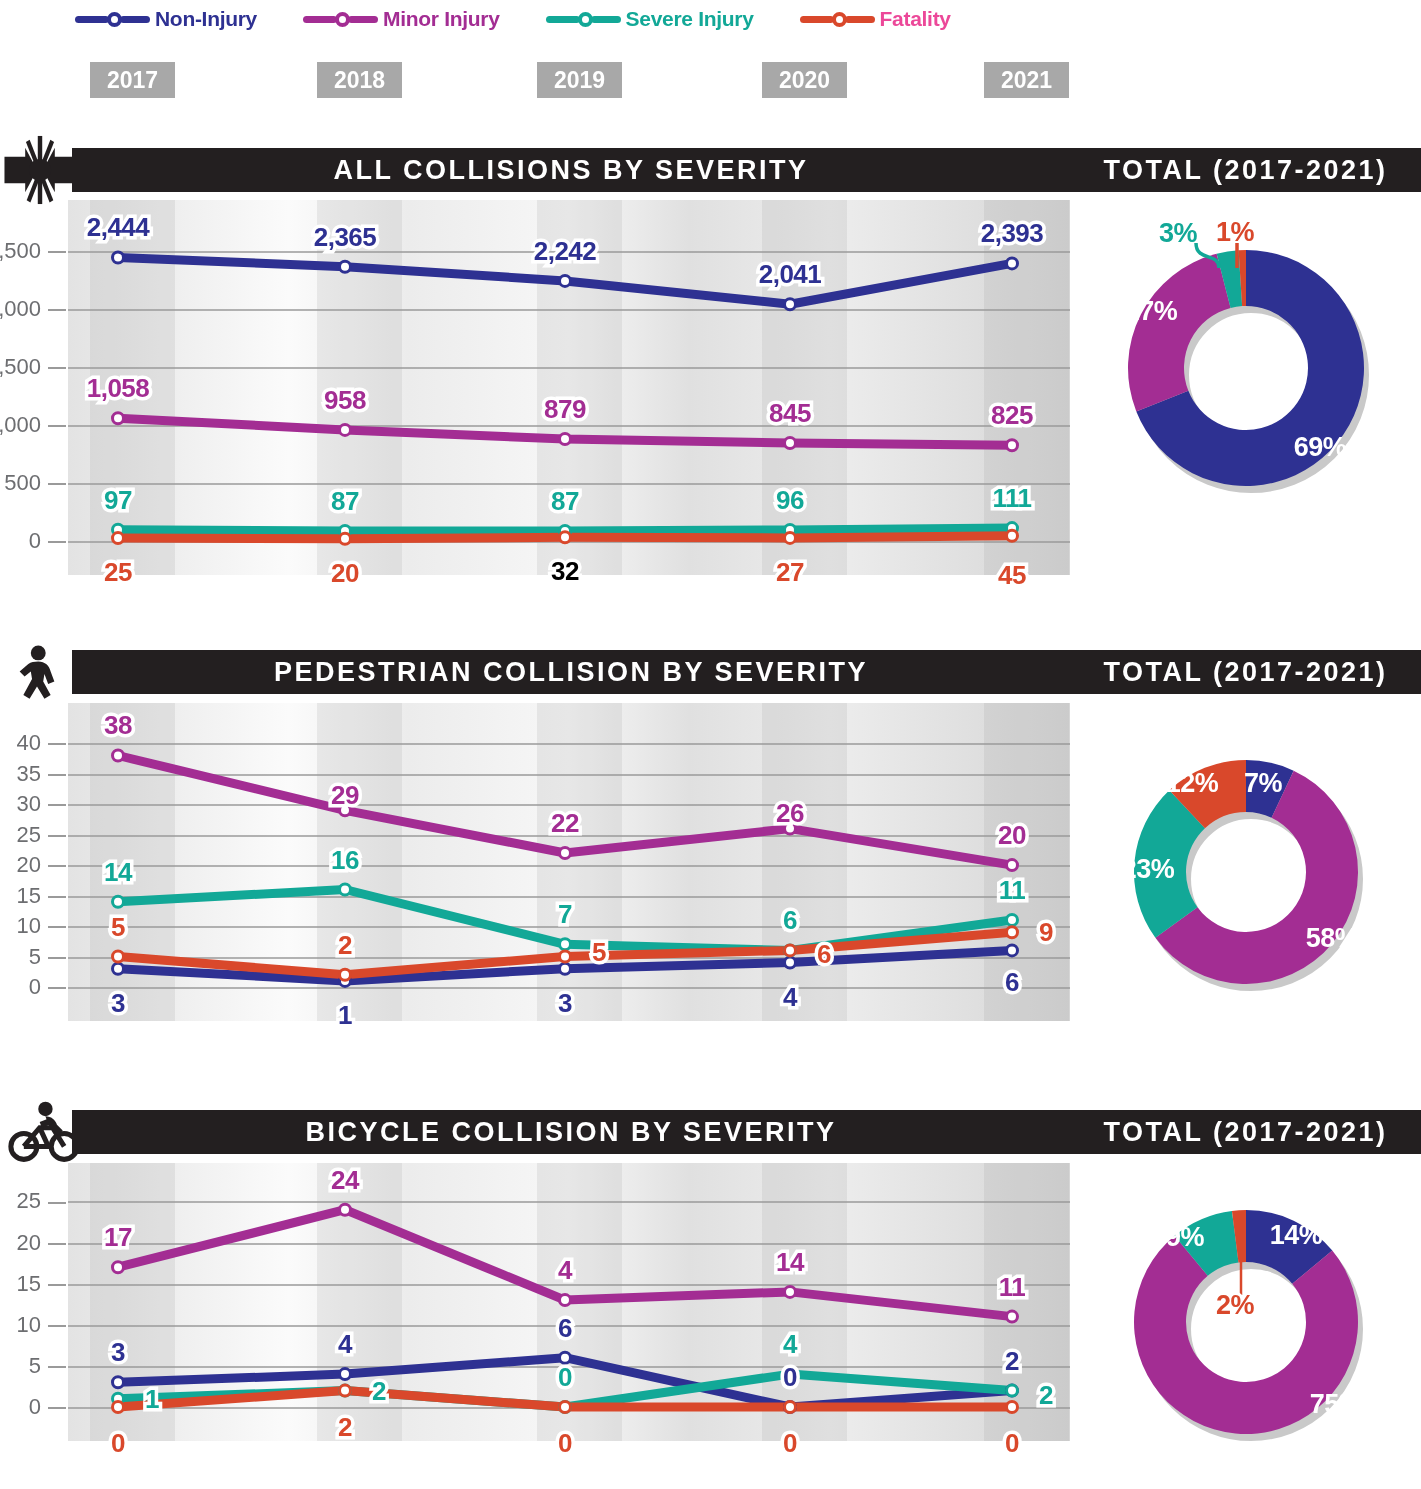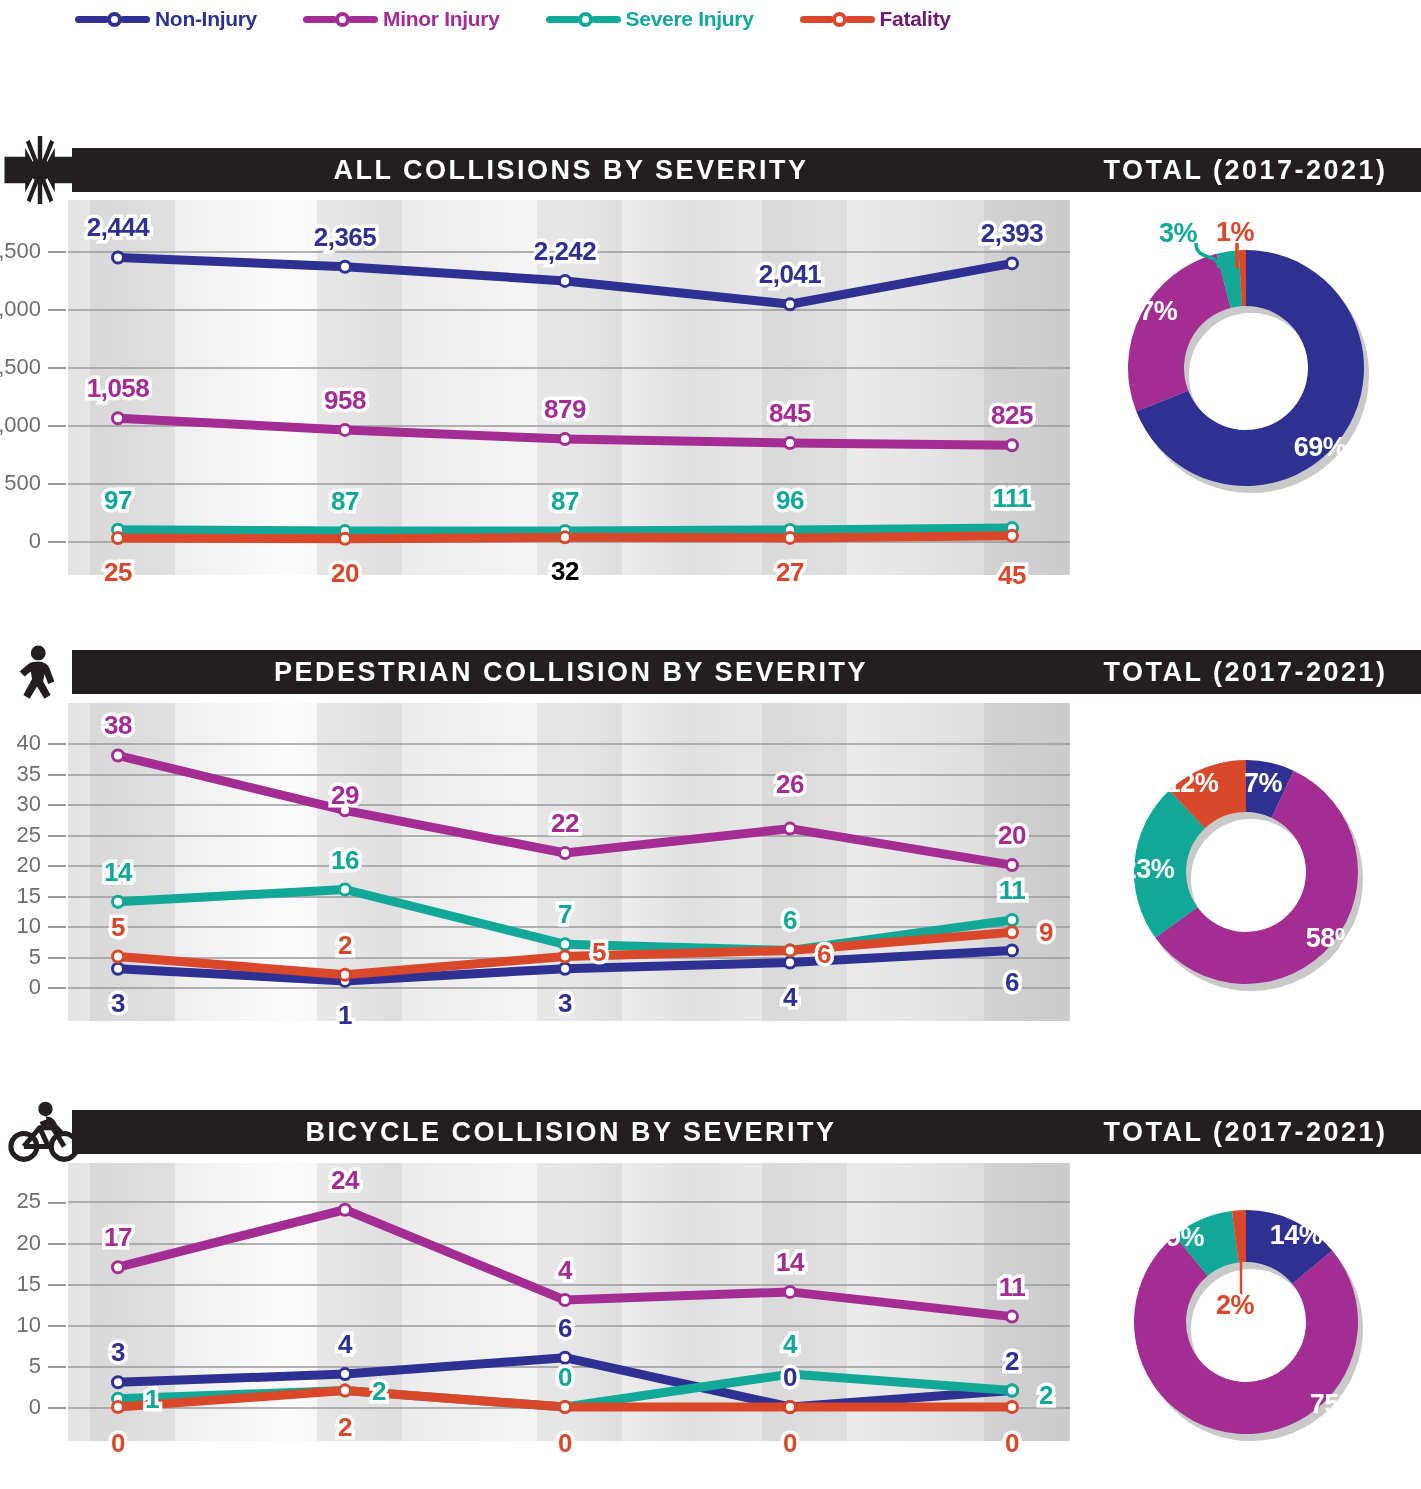--- a/index.html
+++ b/index.html
@@ -80,24 +80,31 @@
       <div class="legend-item">
         <span class="lg-line" style="background:#12A897"></span>
         <span class="lg-dot" style="border-color:#12A897"></span>
         <span class="lg-line2" style="background:#12A897"></span>
         <span class="lg-text" style="color:#12A897">Severe Injury</span>
       </div>
       <div class="legend-item">
         <span class="lg-line" style="background:#D9482B"></span>
         <span class="lg-dot" style="border-color:#D9482B"></span>
         <span class="lg-line2" style="background:#D9482B"></span>
-        <span class="lg-text" style="color:#701a75">Fatality</span>
+        <span class="lg-text" style="color:#ec4899">Fatality</span>
       </div>
     </div>
 
+  <div class="yearbar" id="yearbar">
+      <div class="yearcell" style="left: 22px;">2017</div>
+      <div class="yearcell" style="left: 249px;">2018</div>
+      <div class="yearcell" style="left: 469px;">2019</div>
+      <div class="yearcell" style="left: 694px;">2020</div>
+      <div class="yearcell" style="left: 916px;">2021</div>
+    </div>
 
 
   <div id="sections">
       <div class="sec-icon" style="left: 2px; top: 133px;"><svg viewBox="0 0 100 100" width="76" height="74">
           <g fill="#231f20">
             <path d="M2 32 L30 32 L30 20 L46 50 L30 80 L30 68 L2 68 Z"></path>
             <path d="M98 32 L70 32 L70 20 L54 50 L70 80 L70 68 L98 68 Z"></path>
             <path d="M47 4 L53 4 L53 96 L47 96 Z"></path>
             <path d="M31 12 L36 9 L68 91 L63 94 Z"></path>
             <path d="M69 12 L64 9 L32 91 L37 94 Z"></path>
@@ -265,21 +272,21 @@
           <circle cx="944" cy="229.2" r="5.5" fill="#ffffff" stroke="#D9482B" stroke-width="3"></circle>
         </svg>
         <div class="dlabel" style="left: 50px; top: 299.721px; color: rgb(46, 49, 146);">3</div>
         <div class="dlabel" style="left: 277px; top: 311.907px; color: rgb(46, 49, 146);">1</div>
         <div class="dlabel" style="left: 497px; top: 299.721px; color: rgb(46, 49, 146);">3</div>
         <div class="dlabel" style="left: 722px; top: 293.628px; color: rgb(46, 49, 146);">4</div>
         <div class="dlabel" style="left: 944px; top: 279.442px; color: rgb(46, 49, 146);">6</div>
         <div class="dlabel" style="left: 50px; top: 22.4651px; color: rgb(163, 45, 147);">38</div>
         <div class="dlabel" style="left: 277px; top: 77.3023px; color: rgb(163, 45, 147); margin-top: 15px;">29</div>
         <div class="dlabel" style="left: 497px; top: 119.953px; color: rgb(163, 45, 147);">22</div>
-        <div class="dlabel" style="left: 722px; top: 81px; color: rgb(163, 45, 147);">26</div>
+        <div class="dlabel" style="left: 722px; top: 110px; color: rgb(163, 45, 147);">26</div>
         <div class="dlabel" style="left: 944px; top: 132.14px; color: rgb(163, 45, 147);">20</div>
         <div class="dlabel" style="left: 50px; top: 168.698px; color: rgb(18, 168, 151);">14</div>
         <div class="dlabel" style="left: 277px; top: 156.512px; color: rgb(18, 168, 151);">16</div>
         <div class="dlabel" style="left: 497px; top: 211.349px; color: rgb(18, 168, 151);">7</div>
         <div class="dlabel" style="left: 722px; top: 217.442px; color: rgb(18, 168, 151);">6</div>
         <div class="dlabel" style="left: 944px; top: 186.977px; color: rgb(18, 168, 151);">11</div>
         <div class="dlabel" style="left: 50px; top: 223.535px; color: rgb(217, 72, 43);">5</div>
         <div class="dlabel" style="left: 277px; top: 241.814px; color: rgb(217, 72, 43);">2</div>
         <div class="dlabel" style="left: 531px; top: 248.535px; color: rgb(217, 72, 43);">5</div>
         <div class="dlabel" style="left: 756px; top: 251.442px; color: rgb(217, 72, 43);">6</div>

